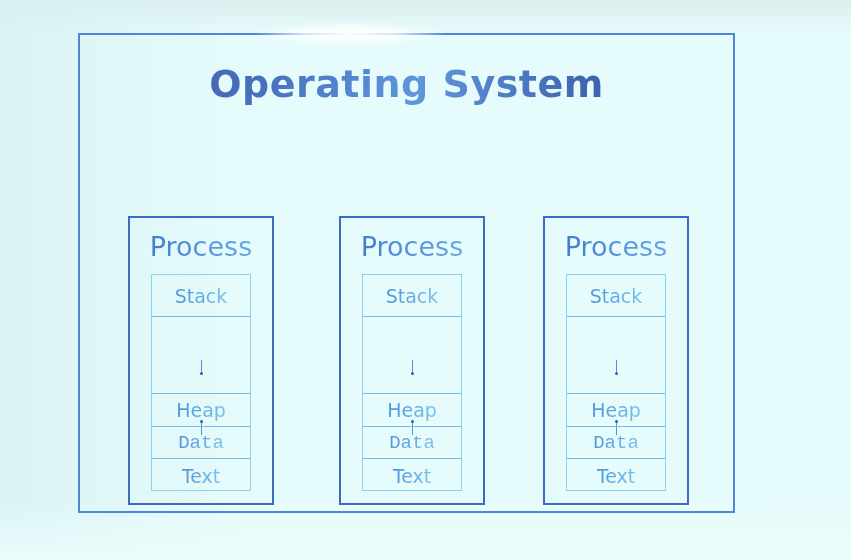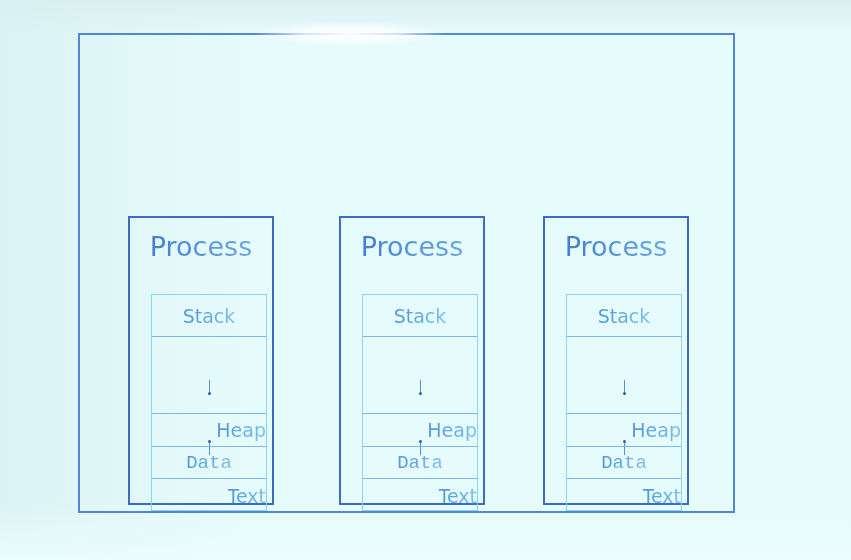--- a/index.html
+++ b/index.html
@@ -111,22 +111,22 @@
     -webkit-background-clip: text;
     background-clip: text;
     -webkit-text-fill-color: transparent;
     white-space: nowrap;
   }
 
   
   .memory-map {
     position: absolute;
     left: 21px;
-    top: 76px;
-    width: 116px;
+    top: 56px;
+    width: 100px;
     height: 217px;
     box-sizing: border-box;
     border: 1px solid #8ed2f0;
     background: transparent;
   }
 
   .mem-cell {
     position: absolute;
     left: 0;
     width: 100%;
@@ -142,23 +142,23 @@
   .mem-cell .mem-label {
     background: linear-gradient(95deg, #4e94dc 0%, #62aae6 50%, #7cc2ee 100%);
     -webkit-background-clip: text;
     background-clip: text;
     -webkit-text-fill-color: transparent;
   }
 
   
   #cell-stack   { top: 0px;   height: 42px;  border-bottom: 1px solid #76b9e6; }
   #cell-gap     { top: 42px;  height: 76px; }
-  #cell-heap    { top: 118px; height: 34px;  border-top: 1px solid #76b9e6;   border-bottom: 1px solid #76b9e6; justify-content: flex-end; }
+  #cell-heap    { top: 118px; height: 34px;  border-top: 1px solid #76b9e6;   border-bottom: 1px solid #76b9e6; }
   #cell-data    { top: 152px; height: 32px;  border-bottom: 1px solid #76b9e6; font-family: Liberation Mono, monospace; }
-  #cell-text    { top: 184px; height: 33px; justify-content: flex-end; }
+  #cell-text    { top: 184px; height: 33px; }
 
   
   .grow-arrow {
     position: absolute;
     left: 50%;
     width: 1px;
     background: #4f93d8;
   }
   .grow-arrow.down { top: 43px;  height: 15px; }
   .grow-arrow.up   { top: 103px; height: 15px; }
@@ -178,20 +178,21 @@
 
 <div id="canvas">
 
   <div id="bg-sheen-top"></div>
   <div id="bg-sheen-left"></div>
   <div id="bg-sheen-bottom"></div>
 
   <div id="os-frame"></div>
   <div id="os-frame-glare"></div>
 
+  <div id="os-title">Operating System</div>
 
   <div class="process-box" id="process-box-1">
     <div class="process-label">Process</div>
 
     <div class="memory-map">
       <div class="mem-cell" id="cell-stack">
         <span class="mem-label">Stack</span>
       </div>
       <div class="mem-cell" id="cell-gap">
         <div class="grow-arrow down">

